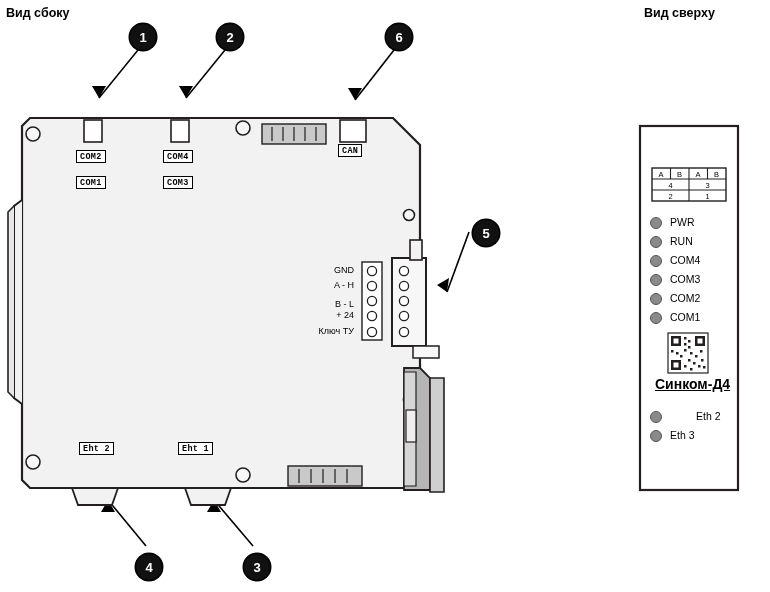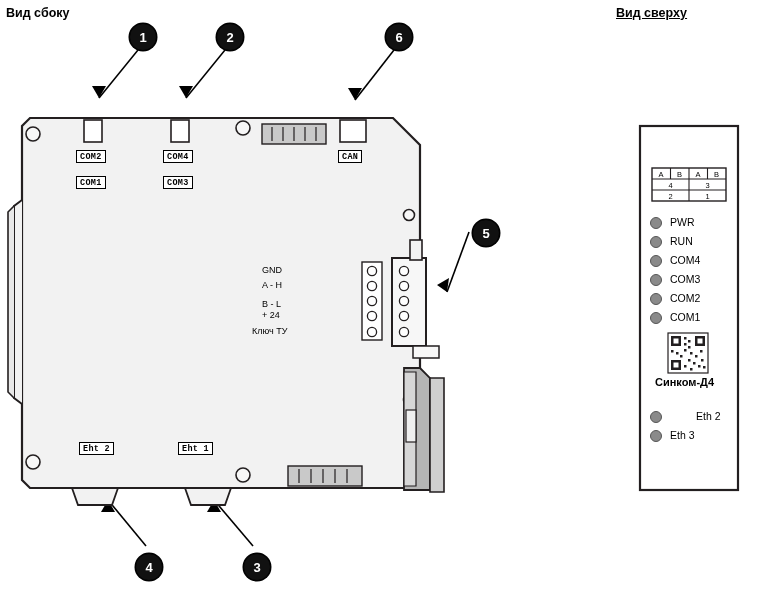--- a/index.html
+++ b/index.html
@@ -2,40 +2,40 @@
 <html><head>
 <meta charset="utf-8">
 <style>
   html,body{margin:0;padding:0;background:#ffffff;}
   body{width:770px;height:592px;position:relative;overflow:hidden;
        font-family:"Liberation Sans",sans-serif;color:#000;}
   .stage{position:absolute;left:0;top:0;width:642px;height:592px;}
 
   .view-title{position:absolute;font-size:12.5px;font-weight:bold;white-space:nowrap;}
   #title-side{left:6px;top:6px;}
-  #title-top{left:616px;top:6px;text-decoration:underline;}
+  #title-top{left:644px;top:6px;}
 
   
   .bubble{position:absolute;width:26px;height:26px;border-radius:50%;
           background:#111;color:#fff;font-size:13px;font-weight:bold;
           display:flex;align-items:center;justify-content:center;
           border:1px solid #000;box-shadow:0 0 0 0.5px #000;}
 
   svg{position:absolute;left:0;top:0;}
 
   
   .tag{position:absolute;border:1.4px solid #000;background:#fff;
        font-family:"Liberation Mono",monospace;font-size:8.5px;font-weight:bold;
        letter-spacing:.3px;padding:1px 3px 0 3px;line-height:10px;}
 
-  .term-label{position:absolute;font-size:9px;text-align:left;white-space:nowrap;}
+  .term-label{position:absolute;font-size:9px;text-align:right;white-space:nowrap;}
 
   
   .mod-text{position:absolute;font-size:10.5px;white-space:nowrap;}
-  .mod-name{position:absolute;font-size:11px;font-weight:bold;white-space:nowrap;}
+  .mod-name{position:absolute;font-size:14px;font-weight:bold;white-space:nowrap;text-decoration:underline;}
   .led{position:absolute;width:10px;height:10px;border-radius:50%;
        background:#8a8a8a;border:1px solid #555;}
   .ab-cell{position:absolute;font-size:7.5px;text-align:center;line-height:9px;}
 </style>
 </head>
 <body>
 
 <div class="stage">
 
   <div class="view-title" id="title-side">Вид сбоку</div>
@@ -179,21 +179,21 @@
 
   <div class="bubble" style="left:129px;top:23px">1</div>
   <div class="bubble" style="left:216px;top:23px">2</div>
   <div class="bubble" style="left:385px;top:23px">6</div>
   <div class="bubble" style="left:472px;top:219px">5</div>
   <div class="bubble" style="left:135px;top:553px">4</div>
   <div class="bubble" style="left:243px;top:553px">3</div>
 
   <div class="tag" style="left:76px;top:150px">COM2</div>
   <div class="tag" style="left:163px;top:150px">COM4</div>
-  <div class="tag" style="left:338px;top:150px">CAN</div>
+  <div class="tag" style="left:338px;top:144px">CAN</div>
   <div class="tag" style="left:76px;top:176px">COM1</div>
   <div class="tag" style="left:163px;top:176px">COM3</div>
   <div class="tag" style="left:79px;top:442px">Eht 2</div>
   <div class="tag" style="left:178px;top:442px">Eht 1</div>
 
   <div class="term-label" style="left:262px;top:265px;width:92px">GND</div>
   <div class="term-label" style="left:262px;top:280px;width:92px">A - H</div>
   <div class="term-label" style="left:262px;top:299px;width:92px">B - L</div>
   <div class="term-label" style="left:262px;top:310px;width:92px">+ 24</div>
   <div class="term-label" style="left:252px;top:326px;width:102px">Ключ ТУ</div>

